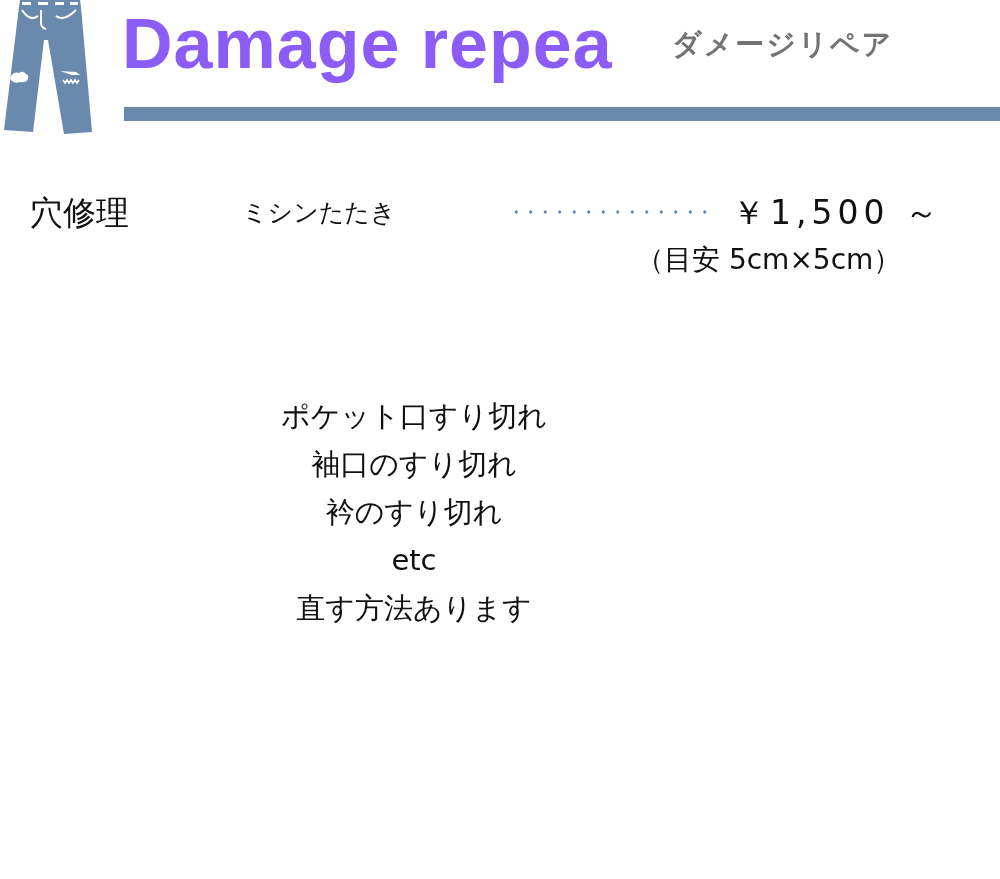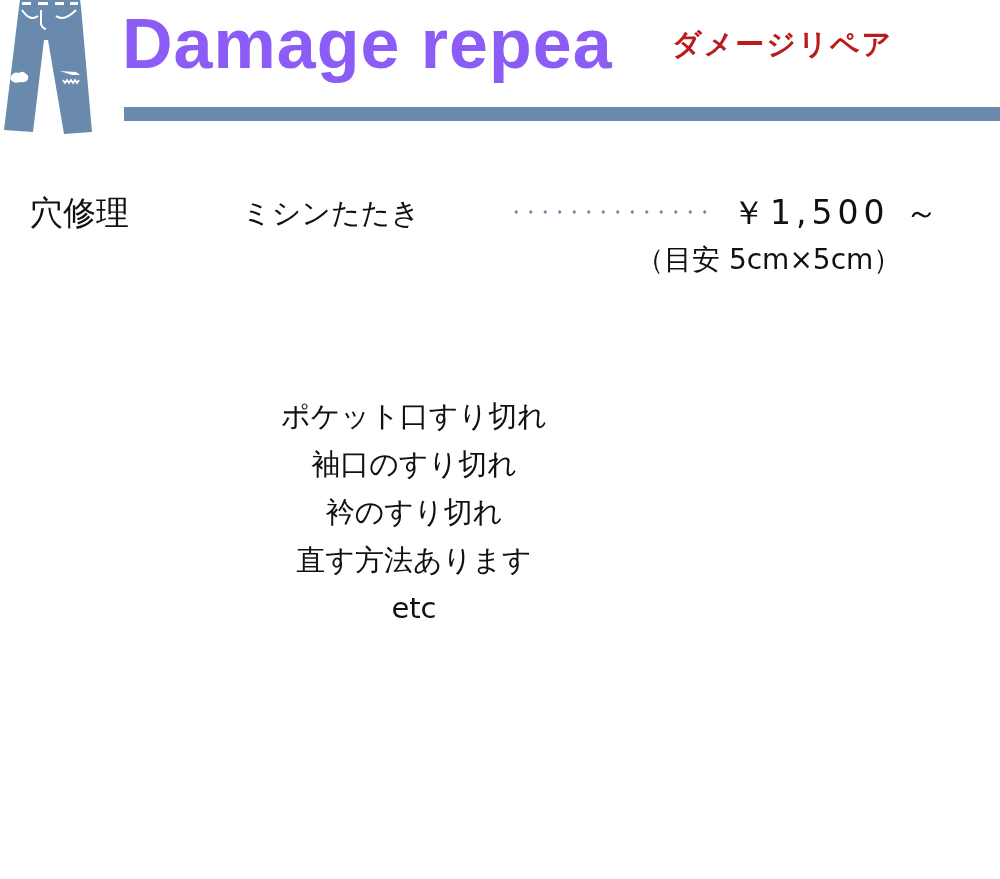--- a/index.html
+++ b/index.html
@@ -35,21 +35,21 @@
       white-space: nowrap;
     }
     .title-jp {
       position: absolute;
       left: 672px;
       top: 26px;
       font-weight: bold;
       font-size: 29px;
       line-height: 36px;
       letter-spacing: 2px;
-      color: #b91c1c;
+      color: #737373;
       white-space: nowrap;
       font-family: Liberation Serif, serif;
     }
     .title-bar {
       position: absolute;
       left: 124px;
       top: 107px;
       width: 876px;
       height: 14px;
       background: #6a8aad;
@@ -66,21 +66,21 @@
       left: 30px;
       top: 0;
       font-size: 33px;
       line-height: 46px;
       white-space: nowrap;
     }
     .service-method {
       position: absolute;
       left: 242px;
       top: 0;
-      font-size: 29px;
+      font-size: 25px;
       line-height: 46px;
       white-space: nowrap;
     }
     .leader-dots {
       position: absolute;
       left: 509px;
       top: 20px;
       width: 208px;
       height: 4px;
       background-image: radial-gradient(circle, #6a8aad 1.6px, transparent 1.8px);
@@ -153,15 +153,15 @@
   <span class="service-method">ミシンたたき</span>
   <span class="leader-dots"></span>
   <span class="service-price">￥1,500 ～</span>
 </div>
 <div class="service-note">（目安 5cm×5cm）</div>
 
 <div class="info-block">
   <span class="info-line">ポケット口すり切れ</span>
   <span class="info-line">袖口のすり切れ</span>
   <span class="info-line">衿のすり切れ</span>
+  <span class="info-line">etc</span>
   <span class="info-line">直す方法あります</span>
-  <span class="info-line">etc</span>
 </div>
 
 </body></html>

